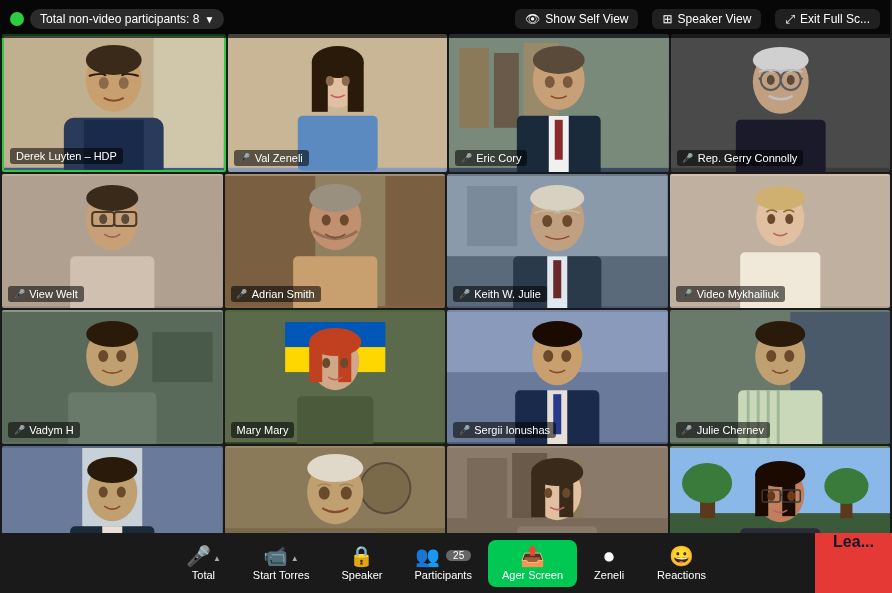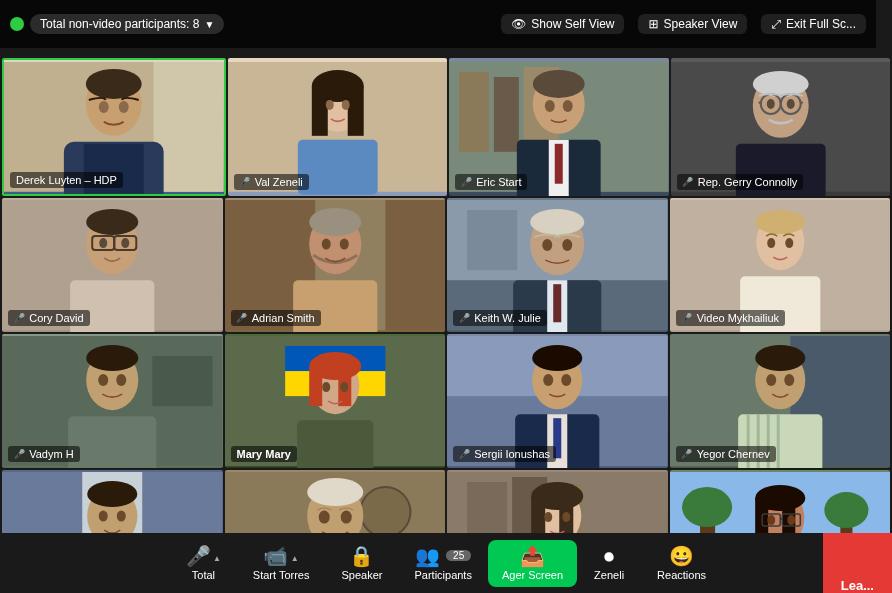--- a/index.html
+++ b/index.html
@@ -10,22 +10,22 @@
       font-family: -apple-system, BlinkMacSystemFont, 'Segoe UI', sans-serif;
       overflow: hidden;
       position: relative;
     }
 
     
     .top-bar {
       position: absolute;
       top: 0;
       left: 0;
-      right: 16px;
-      height: 48px;
+      right: 2px;
+      height: 38px;
       background: rgba(0,0,0,0.7);
       display: flex;
       align-items: center;
       justify-content: space-between;
       z-index: 10;
       padding: 0 10px;
     }
     .top-bar-left {
       display: flex;
       align-items: center;
@@ -72,21 +72,20 @@
     .rows-container {
       position: absolute;
       top: 32px;
       left: 0;
       right: 0;
       bottom: 60px;
       display: flex;
       flex-direction: column;
       gap: 2px;
       padding: 2px;
-      margin-top: 24px;
     }
     .video-row {
       display: flex;
       flex: 1;
       gap: 2px;
     }
     .video-row.last-row {
       flex: 0 0 auto;
       height: 110px;
       justify-content: center;
@@ -185,25 +184,25 @@
       font-size: 10px;
       color: #fff;
       margin-left: 3px;
     }
     .leave-btn {
       position: absolute;
       right: 0;
       top: 0;
       bottom: 0;
       background: #e53935;
-      color: #ffffff;
-      font-size: 13px;
+      color: #0f172a;
+      font-size: 16px;
       font-weight: 600;
       display: flex;
-      align-items: flex-end;
+      align-items: flex-start;
       justify-content: center;
       padding: 0 18px;
       cursor: pointer;
       border-radius: 0;
     }
   </style>
 </head>
 <body>
 
 <div class="top-bar">
@@ -301,21 +300,21 @@
         <rect x="100" y="78" width="20" height="60" fill="#f0f0f0"></rect>
 
         <rect x="106" y="82" width="8" height="40" fill="#8a2a2a"></rect>
 
         <ellipse cx="101" cy="44" rx="5" ry="6" fill="#7a5a3a"></ellipse>
         <ellipse cx="119" cy="44" rx="5" ry="6" fill="#7a5a3a"></ellipse>
         <path d="M102 58 Q110 63 118 58" stroke="#8a4a2a" stroke-width="1.5" fill="none"></path>
       </svg>
       <div class="name-label">
         <span class="mic-off-icon">🎤</span>
-        <span>Eric Start</span>
+        <span>Eric Cory</span>
       </div>
     </div>
 
     <div class="video-tile" style="background: linear-gradient(180deg, #5a5a5a 0%, #3a3a3a 100%);">
       <svg viewBox="0 0 220 130" width="100%" height="100%" xmlns="http://www.w3.org/2000/svg">
         <rect width="220" height="130" fill="#4a4a4a"></rect>
 
         <ellipse cx="110" cy="44" rx="28" ry="32" fill="#c0a080"></ellipse>
 
         <ellipse cx="110" cy="22" rx="28" ry="13" fill="#d0d0d0"></ellipse>
@@ -358,21 +357,21 @@
         <line x1="112" y1="43" x2="112" y2="43" stroke="#4a3a2a" stroke-width="2"></line>
 
         <ellipse cx="101" cy="43" rx="4" ry="5" fill="#5a4a3a"></ellipse>
         <ellipse cx="123" cy="43" rx="4" ry="5" fill="#5a4a3a"></ellipse>
 
         <rect x="68" y="80" width="84" height="58" rx="5" fill="#d0c0b0"></rect>
         <path d="M102 58 Q110 64 118 58" stroke="#a06050" stroke-width="1.5" fill="none"></path>
       </svg>
       <div class="name-label">
         <span class="mic-off-icon">🎤</span>
-        <span>Cory David</span>
+        <span>View Welt</span>
       </div>
     </div>
 
     <div class="video-tile" style="background: linear-gradient(180deg, #a09070 0%, #806040 100%);">
       <svg viewBox="0 0 220 130" width="100%" height="100%" xmlns="http://www.w3.org/2000/svg">
         <rect width="220" height="130" fill="#908060"></rect>
 
         <rect x="0" y="0" width="90" height="130" fill="#7a6040"></rect>
         <rect x="160" y="0" width="60" height="130" fill="#7a6040"></rect>
 
@@ -464,21 +463,21 @@
         <ellipse cx="101" cy="44" rx="5" ry="6" fill="#6a4a2a"></ellipse>
         <ellipse cx="119" cy="44" rx="5" ry="6" fill="#6a4a2a"></ellipse>
         <path d="M100 58 Q110 64 120 58" stroke="#8a4a2a" stroke-width="1.5" fill="none"></path>
       </svg>
       <div class="name-label">
         <span class="mic-off-icon">🎤</span>
         <span>Vadym H</span>
       </div>
     </div>
 
-    <div class="video-tile" style="background: linear-gradient(180deg, #4a6a3a 0%, #6a8a5a 50%, #2a3a1a 100%); font-weight: bold;">
+    <div class="video-tile" style="background: linear-gradient(180deg, #4a6a3a 0%, #6a8a5a 50%, #2a3a1a 100%);">
       <svg viewBox="0 0 220 130" width="100%" height="100%" xmlns="http://www.w3.org/2000/svg">
         <rect width="220" height="130" fill="#5a6a4a"></rect>
 
         <rect x="60" y="10" width="100" height="50" fill="#0057B7"></rect>
         <rect x="60" y="35" width="100" height="25" fill="#FFD700"></rect>
 
         <text x="110" y="28" font-size="5" fill="white" text-anchor="middle">ІНТЕГ З ПИТАНЬ</text>
         <text x="110" y="36" font-size="5" fill="white" text-anchor="middle">АЛЬНОЇ БЕЗПЕКИ</text>
         <text x="110" y="44" font-size="5" fill="#003388" text-anchor="middle">НИ ТА РОЗВІД</text>
 
@@ -540,21 +539,21 @@
         <line x1="88" y1="78" x2="88" y2="138" stroke="#a0b898" stroke-width="3"></line>
         <line x1="98" y1="78" x2="98" y2="138" stroke="#a0b898" stroke-width="3"></line>
         <line x1="108" y1="78" x2="108" y2="138" stroke="#a0b898" stroke-width="3"></line>
 
         <ellipse cx="101" cy="44" rx="5" ry="6" fill="#6a4a2a"></ellipse>
         <ellipse cx="119" cy="44" rx="5" ry="6" fill="#6a4a2a"></ellipse>
         <path d="M102 58 Q110 64 118 58" stroke="#8a4a2a" stroke-width="1.5" fill="none"></path>
       </svg>
       <div class="name-label">
         <span class="mic-off-icon">🎤</span>
-        <span>Yegor Chernev</span>
+        <span>Julie Chernev</span>
       </div>
     </div>
   </div>
 
   <div class="video-row">
 
     <div class="video-tile" style="background: linear-gradient(180deg, #5a6a8a 0%, #3a4a6a 100%);">
       <svg viewBox="0 0 220 130" width="100%" height="100%" xmlns="http://www.w3.org/2000/svg">
         <rect width="220" height="130" fill="#4a5a7a"></rect>
 

